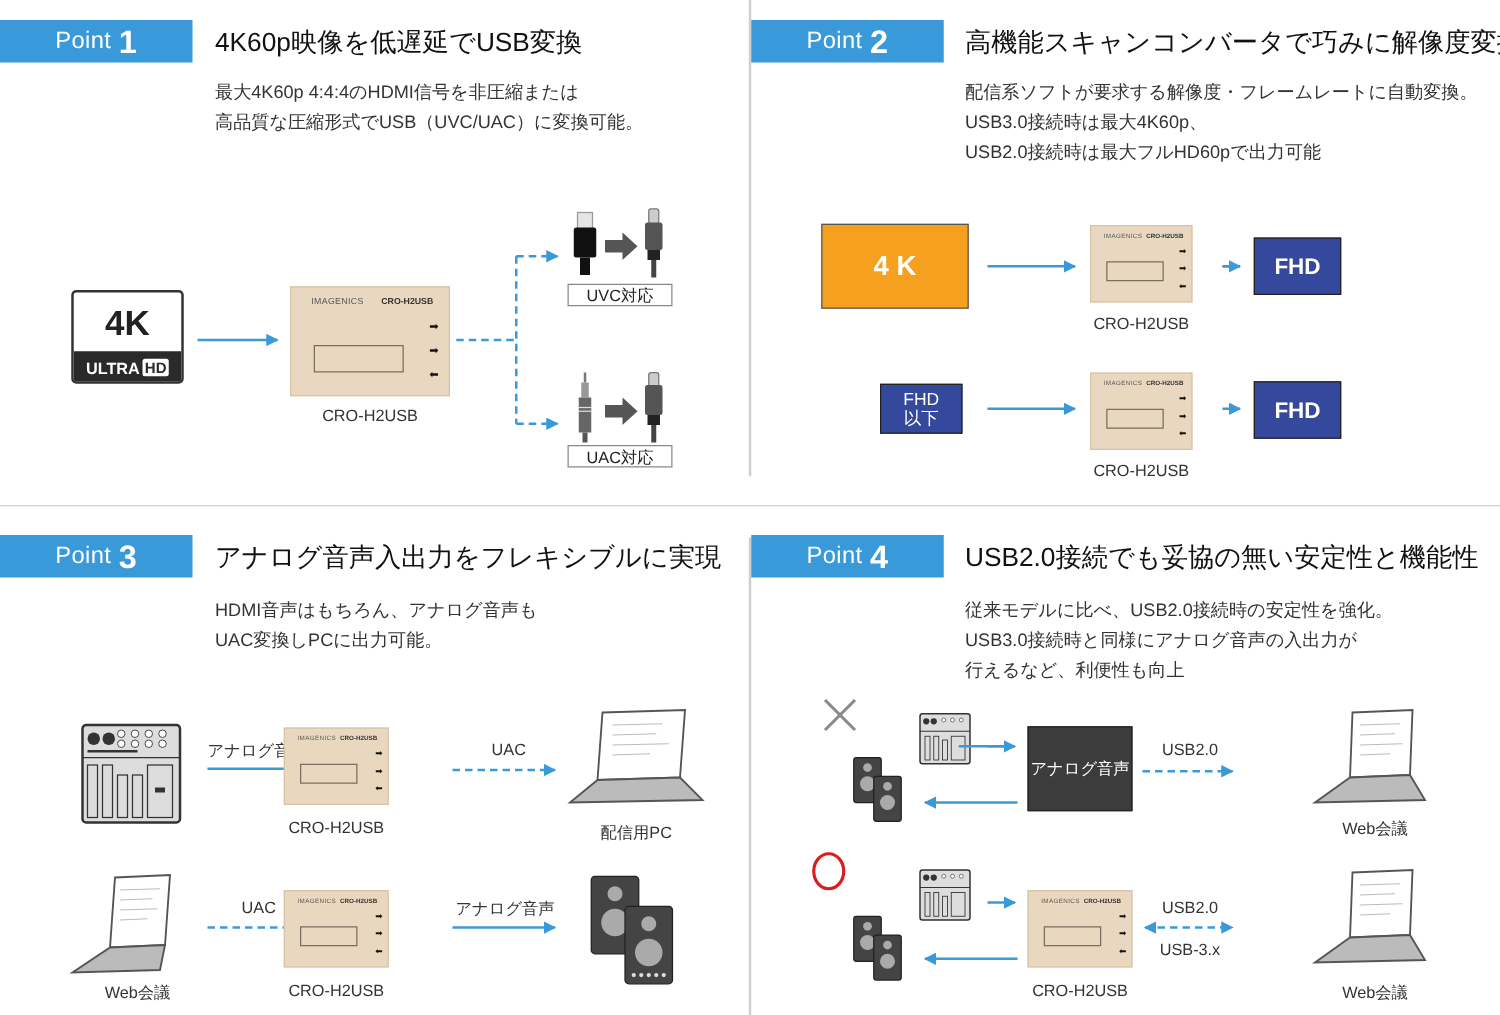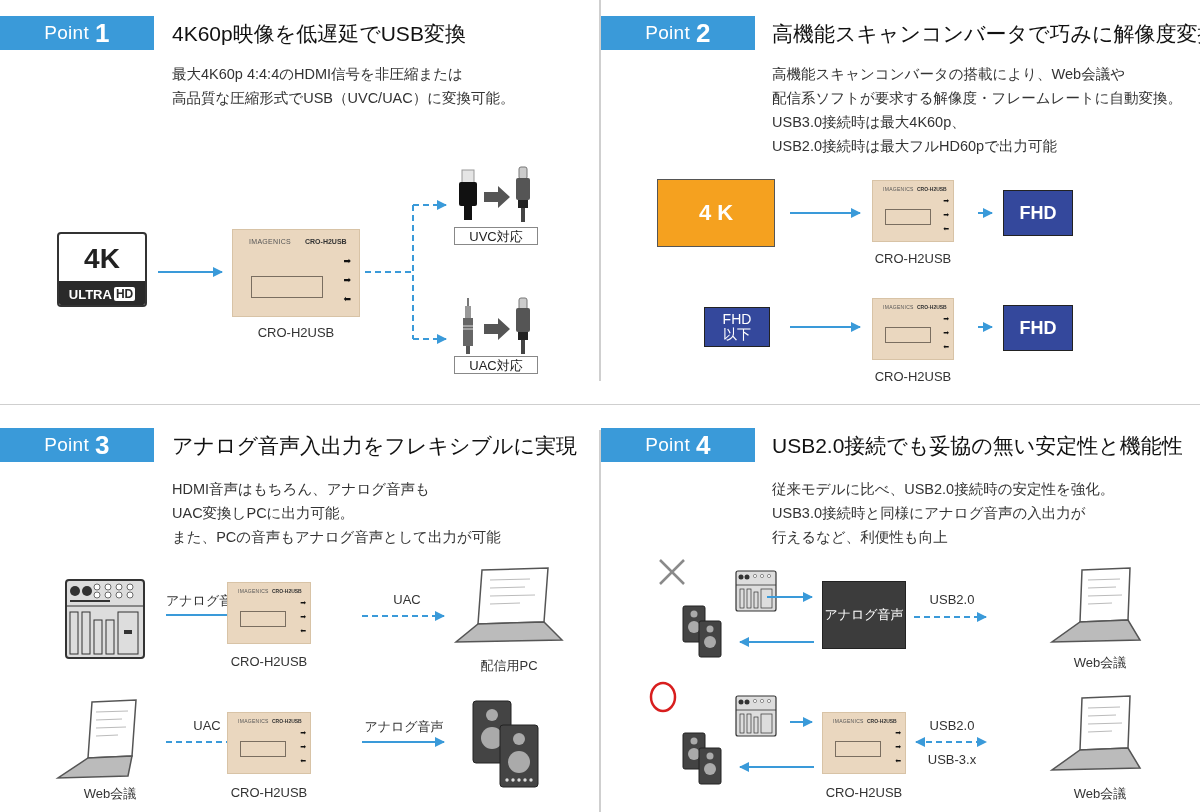--- a/index.html
+++ b/index.html
@@ -103,21 +103,20 @@
   <div class="boxlabel" style="left:454px;top:356px;width:84px;height:18px;line-height:17px;">UAC対応</div>
 </section>
 
 <section>
   <div class="point-badge" style="left:601px;top:16px;">
     <span>Point</span>
     <span class="num">2</span>
   </div>
   <div class="point-title" style="left:772px;top:20px;">高機能スキャンコンバータで巧みに解像度変換</div>
   <div class="desc" style="left:772px;top:62px;">
-    <div>高機能スキャンコンバータの搭載により、Web会議や</div>
     <div>配信系ソフトが要求する解像度・フレームレートに自動変換。</div>
     <div>USB3.0接続時は最大4K60p、</div>
     <div>USB2.0接続時は最大フルHD60pで出力可能</div>
   </div>
 
   <div class="colorbox" style="left:657px;top:179px;width:118px;height:68px;background:#f5a11f;border:1px solid #555;font-size:22px;">4 K</div>
   <div class="colorbox" style="left:704px;top:307px;width:66px;height:40px;background:#34489c;border:1px solid #222;font-size:14px;font-weight:normal;flex-direction:column;line-height:15px;">
     <span>FHD</span>
     <span>以下</span>
   </div>
@@ -155,21 +154,20 @@
 
 <section>
   <div class="point-badge" style="left:0;top:428px;">
     <span>Point</span>
     <span class="num">3</span>
   </div>
   <div class="point-title" style="left:172px;top:432px;">アナログ音声入出力をフレキシブルに実現</div>
   <div class="desc" style="left:172px;top:477px;">
     <div>HDMI音声はもちろん、アナログ音声も</div>
     <div>UAC変換しPCに出力可能。</div>
-    <div>また、PCの音声もアナログ音声として出力が可能</div>
   </div>
 
   <svg style="left:0;top:0;" width="1200" height="812">
     <rect x="66" y="580" width="78" height="78" rx="3" fill="#ddd" stroke="#333" stroke-width="2"></rect>
     <line x1="66" y1="606" x2="144" y2="606" stroke="#333" stroke-width="1"></line>
     <circle cx="75" cy="591" r="5" fill="#333"></circle>
       <circle cx="87" cy="591" r="5" fill="#333"></circle>
     <circle cx="97" cy="587" r="3" fill="#fff" stroke="#333" stroke-width=".7"></circle>
       <circle cx="97" cy="595" r="3" fill="#fff" stroke="#333" stroke-width=".7"></circle>
     <circle cx="108" cy="587" r="3" fill="#fff" stroke="#333" stroke-width=".7"></circle>

